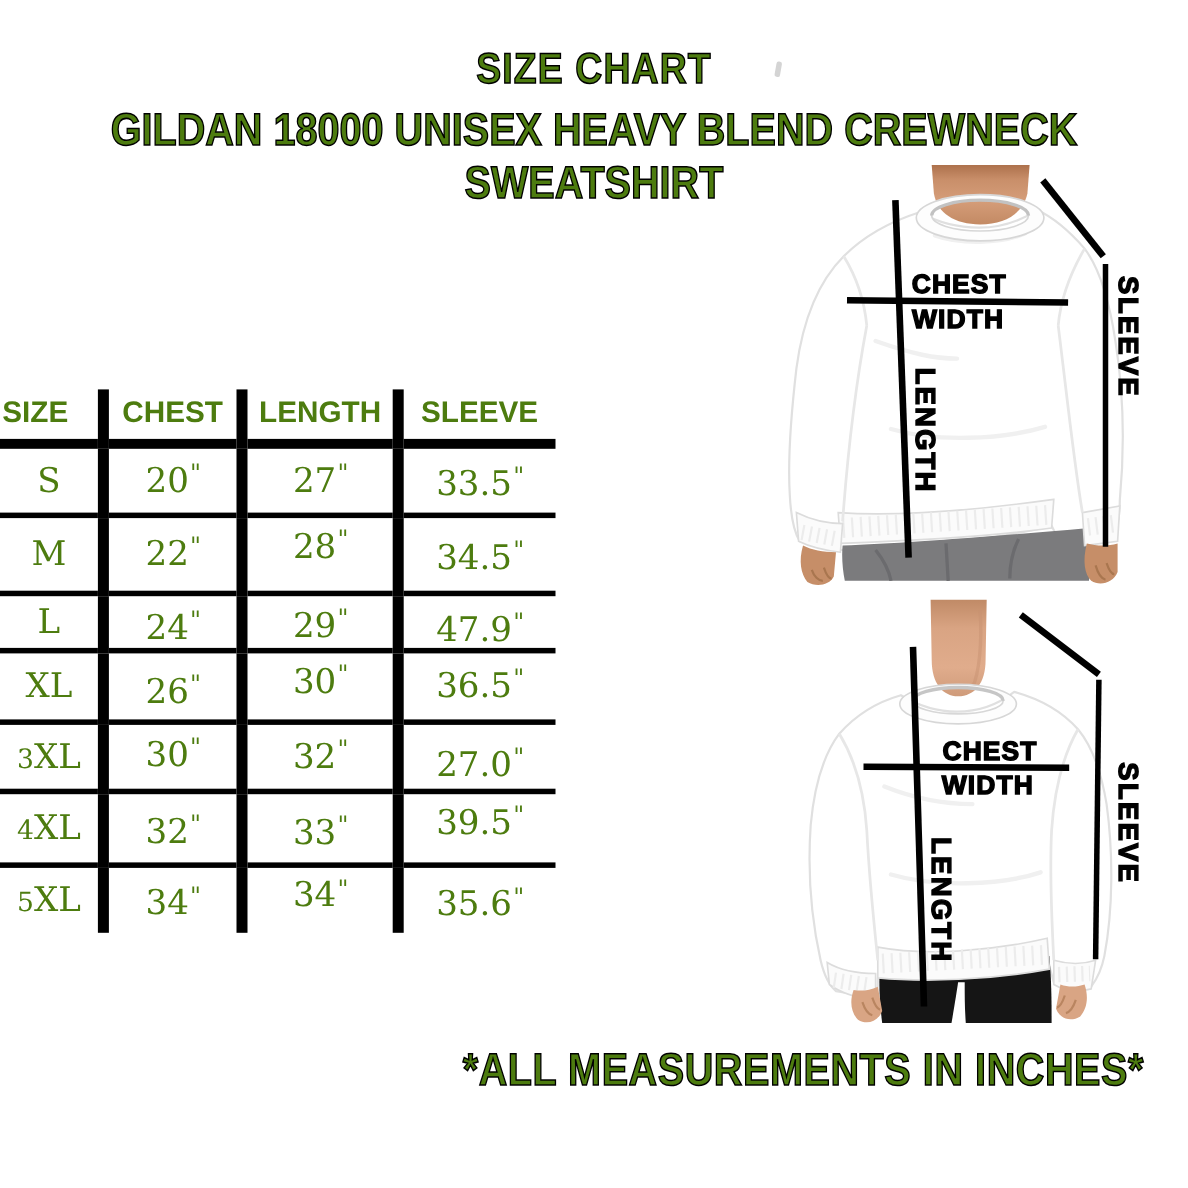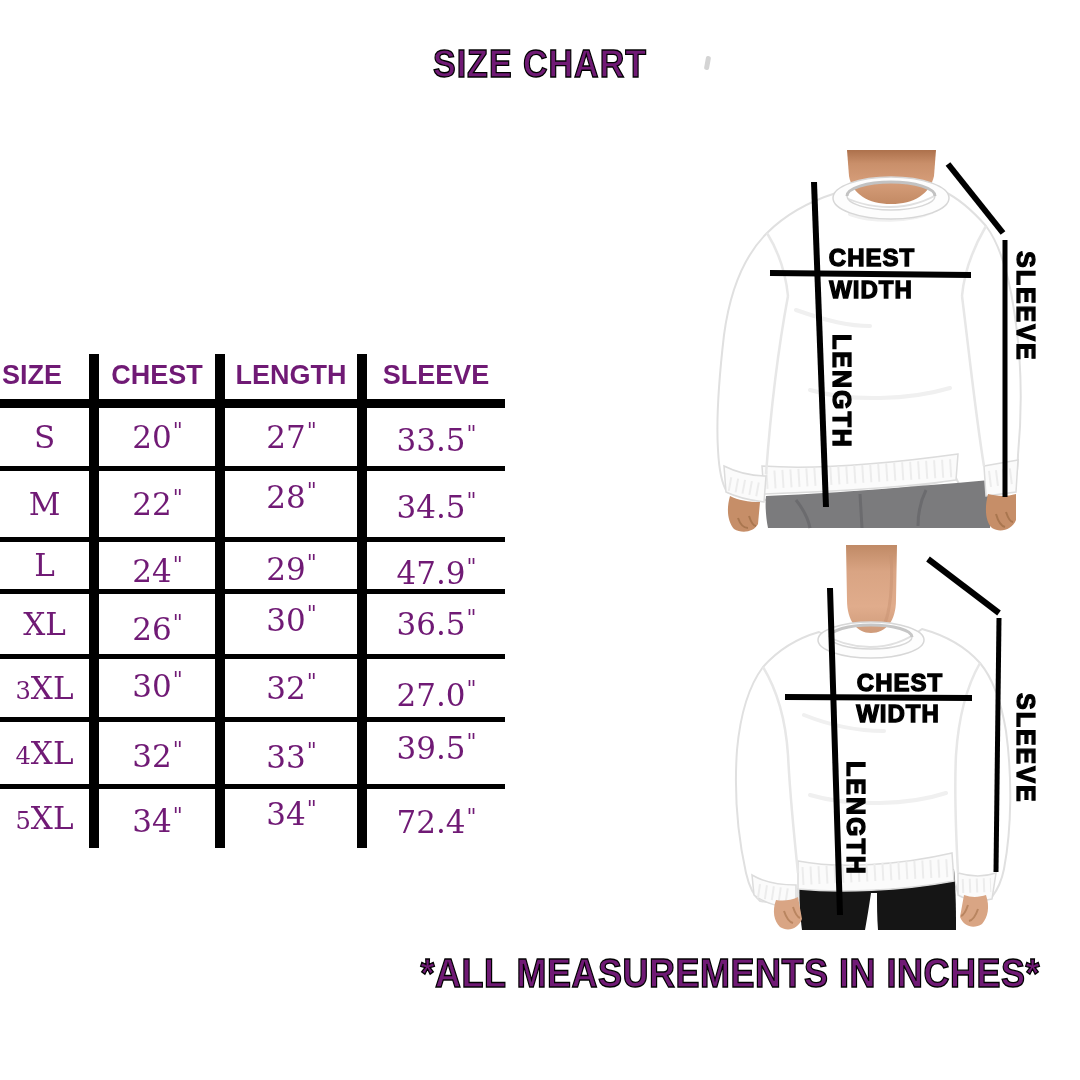--- a/index.html
+++ b/index.html
@@ -1,17 +1,17 @@
 <!DOCTYPE html>
 <html style="--ink: #000000; --male-pants: #7b7b7d; --female-pants: #151515; --male-skin: #c9906c; --female-skin: #d9a584;"><head>
 <meta charset="utf-8">
 <style>
   html,body{margin:0;padding:0;background:#fff;}
   #canvas{position:relative;width:1080px;height:1080px;background:#fff;overflow:hidden;
-          font-family:"Liberation Sans",sans-serif;color:#701a75;}
+          font-family:"Liberation Sans",sans-serif;color:#4d7c0f;}
 
   
   .title{position:absolute;top:44px;left:0;width:1080px;text-align:center;
          font-weight:bold;font-size:34px;letter-spacing:1px;}
   .title span,.subtitle span,.footnote span{display:inline-block;transform:scaleY(1.15);
          -webkit-text-stroke:1.2px #000;}
   .subtitle{position:absolute;top:100px;left:0;width:1080px;text-align:center;
          font-weight:bold;font-size:36px;letter-spacing:0px;}
   .footnote{position:absolute;top:952px;right:40px;width:700px;text-align:right;
          font-weight:bold;font-size:36px;letter-spacing:0.5px;}
@@ -77,20 +77,21 @@
   .annH{font-family:"Liberation Sans",sans-serif;font-weight:bold;font-size:24px;
         letter-spacing:1px;fill:#000;stroke:#000;stroke-width:1.3px;paint-order:stroke;}
   .annR{font-size:25px;letter-spacing:2px;}
 </style>
 </head>
 <body>
 
 <div id="canvas">
 
   <div class="title"><span>SIZE CHART</span></div>
+  <div class="subtitle"><span>GILDAN 18000 UNISEX HEAVY BLEND CREWNECK SWEATSHIRT</span></div>
   <div class="stray"></div>
 
   <table class="size-table">
     <colgroup>
       <col style="width:94px">
         <col style="width:126px">
         <col style="width:142px">
         <col style="width:143px">
     </colgroup>
     <thead>
@@ -135,21 +136,21 @@
         <tr>
           <td><span class="cell"><span class="val">4XL</span></span></td>
           <td><span class="cell"><span class="val">32</span><span class="unit">"</span></span></td>
           <td><span class="cell"><span class="val">33</span><span class="unit">"</span></span></td>
           <td><span class="cell"><span class="val">39.5</span><span class="unit">"</span></span></td>
         </tr>
         <tr>
           <td><span class="cell"><span class="val">5XL</span></span></td>
           <td><span class="cell"><span class="val">34</span><span class="unit">"</span></span></td>
           <td><span class="cell"><span class="val">34</span><span class="unit">"</span></span></td>
-          <td><span class="cell"><span class="val">72.4</span><span class="unit">"</span></span></td>
+          <td><span class="cell"><span class="val">35.6</span><span class="unit">"</span></span></td>
         </tr>
       </tbody>
   </table>
 
   <svg id="photo-male" class="photo" width="380" height="385" viewBox="0 0 380 385">
     <defs>
       <linearGradient id="skinM" x1="0" y1="0" x2="0" y2="1">
         <stop offset="0" stop-color="#ad714c"></stop>
           <stop offset="0.25" stop-color="#c98f6a"></stop>
         <stop offset="0.6" stop-color="#d59d79"></stop>

